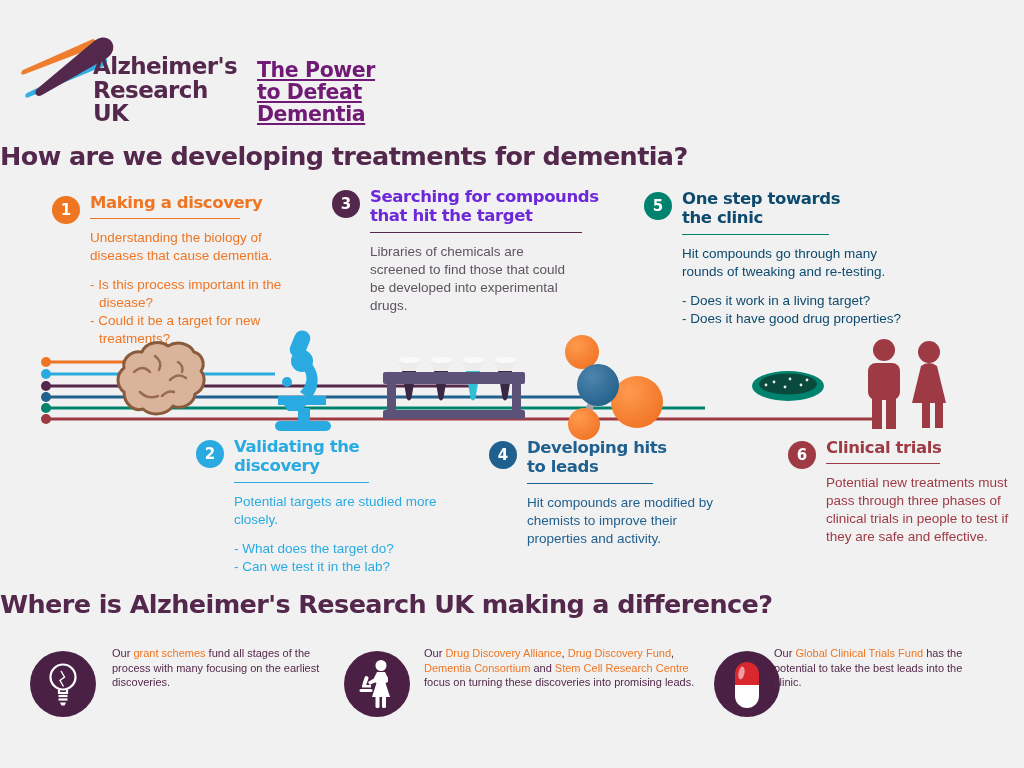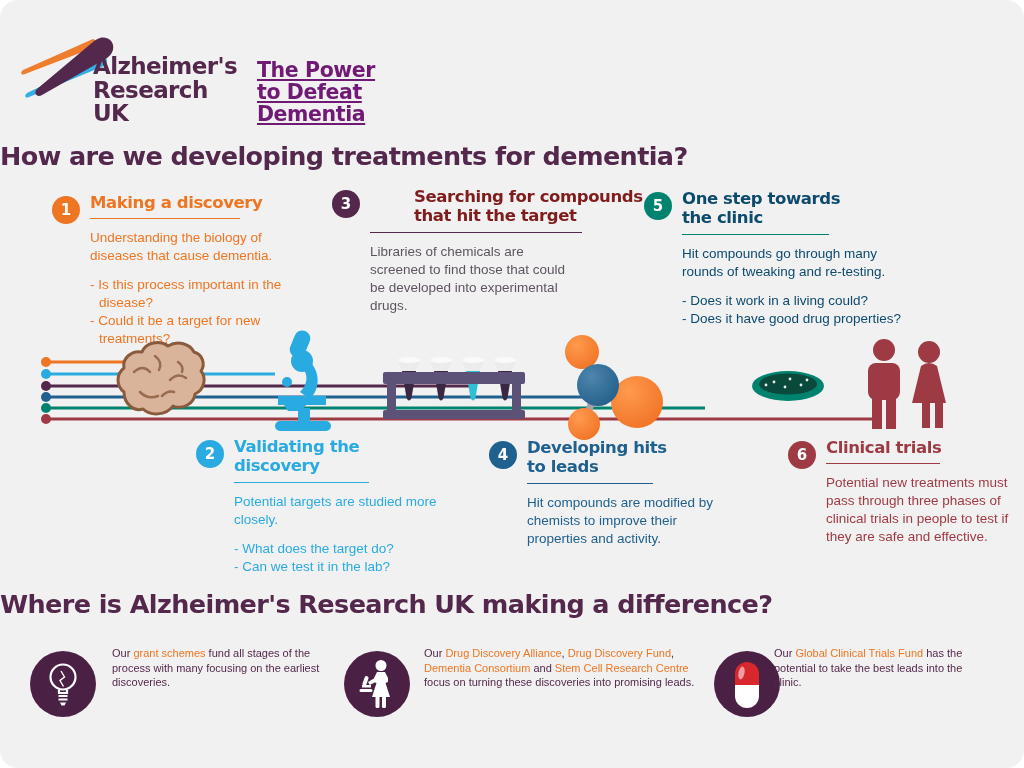--- a/index.html
+++ b/index.html
@@ -1,17 +1,17 @@
 <!DOCTYPE html>
 <html><head>
 <meta charset="utf-8">
 <style>
   html,body{margin:0;padding:0;background:#ffffff;}
   .canvas{position:relative;width:1024px;height:768px;background:#f2f1f1;overflow:hidden;
-          font-family:"Liberation Sans",sans-serif;border-radius:18px;}
+          font-family:"Liberation Sans",sans-serif;}
 
   
   .logo-comet{position:absolute;left:20px;top:36px;}
   .logo-name{position:absolute;left:93px;top:55px;color:#53284c;
              font-family:"DejaVu Sans",sans-serif;font-weight:bold;font-size:23px;
              line-height:23.5px;letter-spacing:-0.6px;}
   .logo-tag{position:absolute;left:257px;top:59px;color:#701a75;
             font-family:"DejaVu Sans",sans-serif;font-weight:bold;font-size:20.5px;
             line-height:22px;letter-spacing:-0.4px;text-decoration:underline;}
 
@@ -37,21 +37,21 @@
   #s1b{left:52px;top:196px;background:#ee7623;}
   #s1t{left:90px;top:193px;width:212px;color:#ee7623;}
   #s1t .rule{width:150px;border-color:#ee7623;}
 
   #s2b{left:196px;top:440px;background:#29abe2;}
   #s2t{left:234px;top:437px;width:205px;color:#29abe2;}
   #s2t .rule{width:135px;border-color:#29abe2;}
 
   #s3b{left:332px;top:190px;background:#53284c;}
   #s3t{left:370px;top:187px;width:205px;color:#5d5460;}
-  #s3t .stitle{color:#7f1d1d;margin-left:44px;}
+  #s3t .stitle{color:#6d28d9;}
   #s3t .rule{width:212px;border-color:#53284c;}
 
   #s4b{left:489px;top:441px;background:#1f608f;}
   #s4t{left:527px;top:438px;width:212px;color:#1f608f;}
   #s4t .rule{width:126px;border-color:#1f608f;}
 
   #s5b{left:644px;top:192px;background:#00836e;}
   #s5t{left:682px;top:189px;width:230px;color:#0c4a6e;}
   #s5t .rule{width:147px;border-color:#00836e;}
 
@@ -143,21 +143,21 @@
 
   <div class="badge" id="s5b">5</div>
   <div class="stext" id="s5t">
     <div class="stitle">
         <div>One step towards</div>
         <div>the clinic</div>
       </div>
     <div class="rule"></div>
     <div class="sdesc">Hit compounds go through many rounds of tweaking and re-testing.</div>
     <div class="sbullets">
-        <div>- Does it work in a living could?</div>
+        <div>- Does it work in a living target?</div>
         <div>- Does it have good drug properties?</div>
       </div>
   </div>
 
   <div class="badge" id="s6b">6</div>
   <div class="stext" id="s6t">
     <div class="stitle">
         <div>Clinical trials</div>
       </div>
     <div class="rule"></div>

